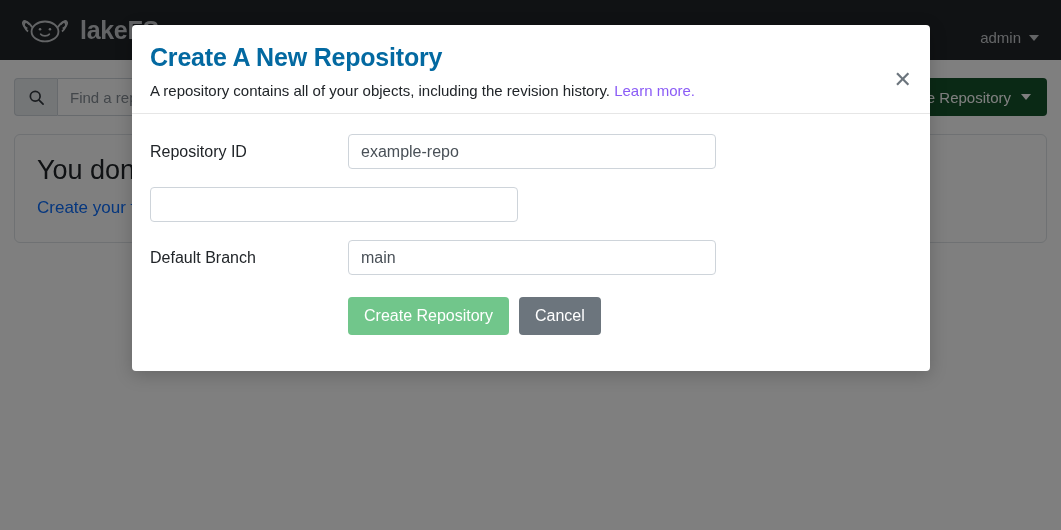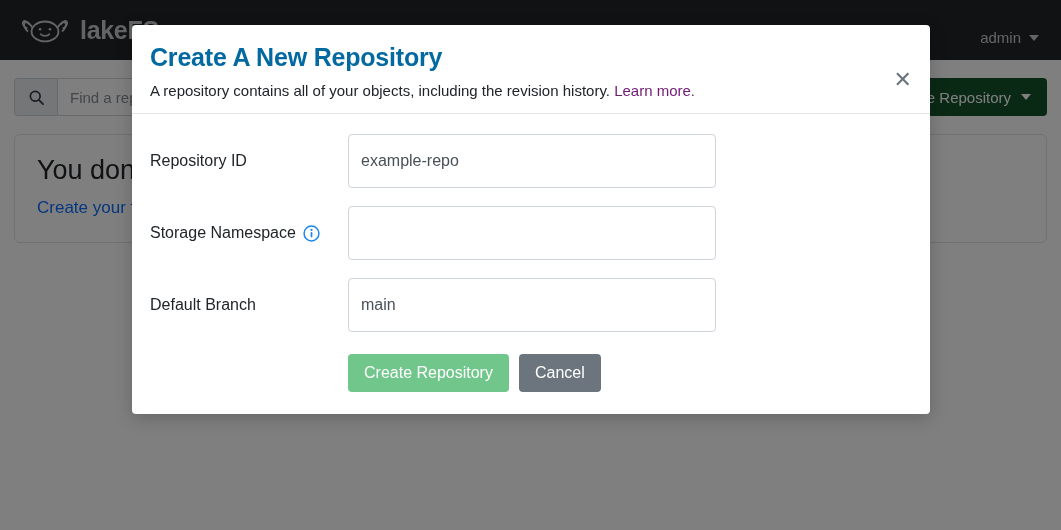--- a/index.html
+++ b/index.html
@@ -176,59 +176,59 @@
     margin: 0 0 10px 0;
     font-weight: bold;
     letter-spacing: -0.2px;
   }
   .modal-sub {
     font-size: 15px;
     color: #212529;
     margin: 0;
   }
   .modal-sub a {
-    color: #701a75;
+    color: #8b5cf6;
     text-decoration: none;
   }
   .modal-close {
     position: absolute;
     right: 18px;
     top: 44px;
     background: none;
     border: none;
     font-size: 22px;
     line-height: 1;
     color: #6c757d;
     cursor: pointer;
     font-family: "Liberation Sans", sans-serif;
     padding: 0;
   }
 
   .modal-body {
-    padding: 20px 18px 22px 18px;
+    padding: 20px 18px 36px 18px;
   }
   .form-row {
     display: flex;
     align-items: center;
     margin-bottom: 18px;
   }
   .form-label {
     width: 198px;
     flex: 0 0 198px;
     font-size: 16px;
     color: #212529;
     display: flex;
     align-items: center;
     gap: 7px;
   }
   .info-icon { display: inline-flex; }
   .form-control {
     flex: 0 0 368px;
     width: 368px;
-    height: 54px;
+    height: 35px;
     box-sizing: border-box;
     border: 1px solid #ced4da;
     border-radius: 4px;
     padding: 0 12px;
     font-size: 16px;
     color: #495057;
     font-family: "Liberation Sans", sans-serif;
     background: #fff;
     outline: none;
   }
@@ -324,30 +324,20 @@
   <div class="modal-body">
 
     <div class="form-row">
       <label class="form-label">
         <span>Repository ID</span>
       </label>
       <input class="form-control" type="text" value="example-repo" style="">
     </div>
 
     <div class="form-row">
-      <label class="form-label">
-        <span>Storage Namespace</span>
-        <span class="info-icon">
-          <svg width="17" height="17" viewBox="0 0 16 16">
-            <circle cx="8" cy="8" r="7" fill="none" stroke="#1a86f0" stroke-width="1.4"></circle>
-            <circle cx="8" cy="4.6" r="1" fill="#1a86f0"></circle>
-            <rect x="7.2" y="6.6" width="1.6" height="5" rx="0.7" fill="#1a86f0"></rect>
-          </svg>
-        </span>
-      </label>
       <input class="form-control" type="text" value="" style="">
     </div>
 
     <div class="form-row">
       <label class="form-label">
         <span>Default Branch</span>
       </label>
       <input class="form-control" type="text" value="main" style="">
     </div>
 

